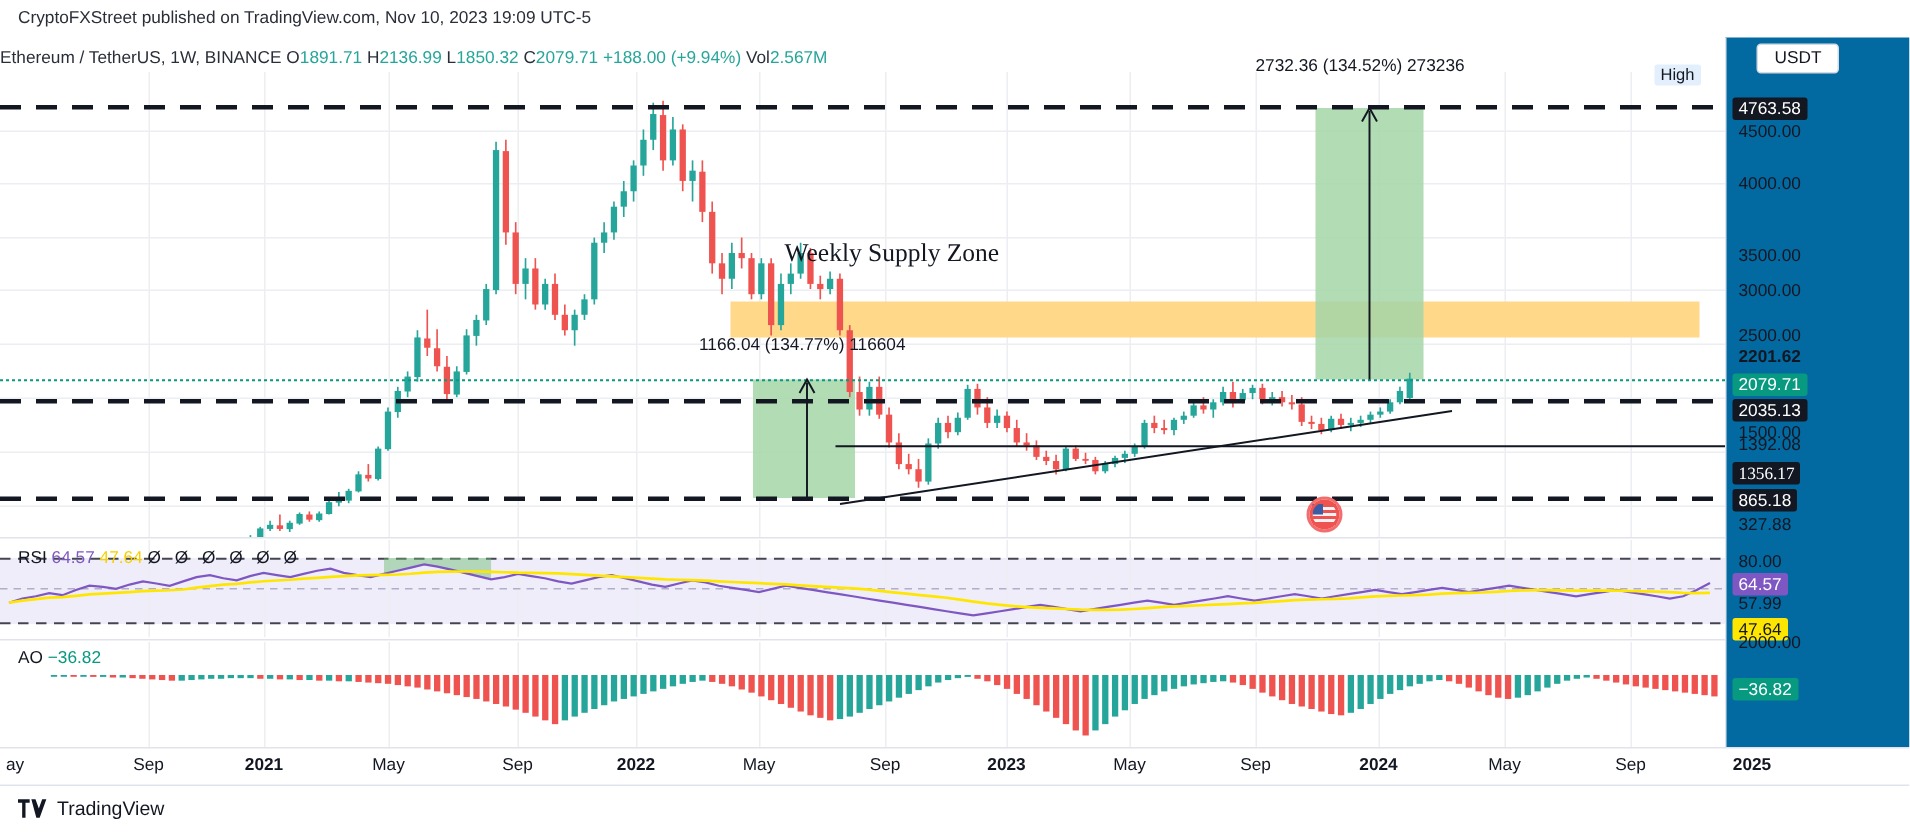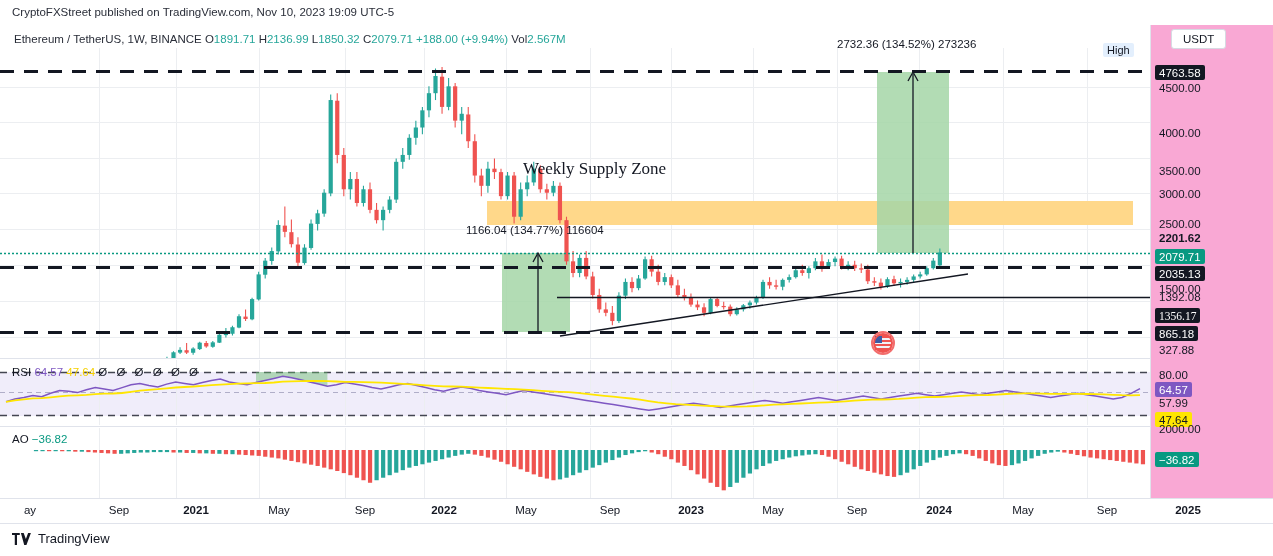--- a/index.html
+++ b/index.html
@@ -10,41 +10,41 @@
     overflow: hidden;
   }
   #root { position: relative; width: 1273px; height: 468px; background:#fff; }
 
   
   .pub-line {
     position:absolute; left:12px; top:6px;
     font-size:11.5px; color:#2a2e39; white-space:nowrap;
   }
   .legend {
-    position:absolute; left:14px; top:33px;
+    position:absolute; left:0; top:33px;
     font-size:11.5px; color:#2a2e39; white-space:nowrap;
   }
   .legend .sym { color:#2a2e39; }
   .legend .ohlc-k { color:#2a2e39; }
   .legend .up { color:#26a69a; }
 
   
   .pane { position:absolute; left:0; overflow:hidden; }
   #price-pane { top:48px; width:1150px; height:310px; }
   #rsi-pane   { top:360px; width:1150px; height:65px; }
   #ao-pane    { top:428px; width:1150px; height:70px; }
 
   .pane-sep { position:absolute; left:0; width:1150px; height:1px; background:#e0e3eb; }
 
   svg { display:block; }
 
   
   #axis {
     position:absolute; left:1150px; top:25px; width:123px; height:473px;
-    border-left:1px solid #e0e3eb; background:#f9a8d4;
+    border-left:1px solid #e0e3eb; background:#0369a1;
   }
   .axis-tick {
     position:absolute; left:8px;
     font-size:11.5px; color:#131722; white-space:nowrap;
   }
   .axis-tag {
     position:absolute; left:4px;
     font-size:11.5px; padding:1.5px 4px; white-space:nowrap;
     border-radius:2px; color:#fff; font-weight:400;
   }
@@ -62,21 +62,21 @@
     background:#e3effd; padding:1px 4px; border-radius:2px;
   }
 
   
   #time-axis {
     position:absolute; left:0; top:498px; width:1273px; height:26px;
     border-top:1px solid #e0e3eb; border-bottom:1px solid #e0e3eb; background:#fff;
   }
   .t-lab {
     position:absolute; top:5px; font-size:11.5px; color:#131722;
-    transform:translateX(-50%); white-space:nowrap;margin-left:20px;
+    transform:translateX(-50%); white-space:nowrap;
   }
   .t-lab.bold { font-weight:bold; }
 
   
   #footer { position:absolute; left:12px; top:531px; display:flex; align-items:center; gap:6px; }
   #footer .tv-name { font-size:13px; color:#131722; }
 
   
   .annot {
     position:absolute; font-size:11.5px; color:#131722; white-space:nowrap;
@@ -674,21 +674,21 @@
     <span>AO</span>
     <span class="v-teal">−36.82</span>
   </div>
 
   <div id="axis">
     <div class="usdt-box">USDT</div>
     <div class="high-chip" style="left:-48px; top:18px;">High</div>
 
     <div class="axis-tag tag-black" style="top:40px;">4763.58</div>
     <div class="axis-tick" style="top:57px;">4500.00</div>
-    <div class="axis-tick" style="top:92px;margin-top:10px;">4000.00</div>
+    <div class="axis-tick" style="top:92px;">4000.00</div>
     <div class="axis-tick" style="top:140px;text-align:right;">3500.00</div>
     <div class="axis-tick" style="top:163px;">3000.00</div>
     <div class="axis-tick" style="top:193px;">2500.00</div>
     <div class="axis-tick" style="top:207px;font-weight:bold;">2201.62</div>
     <div class="axis-tag tag-teal" style="top:224px;">2079.71</div>
     <div class="axis-tag tag-black" style="top:241px;">2035.13</div>
     <div class="axis-tick" style="top:258px;">1500.00</div>
     <div class="axis-tick" style="top:266px;">1392.08</div>
     <div class="axis-tag tag-black" style="top:283px;font-family:Liberation Serif, serif;">1356.17</div>
     <div class="axis-tag tag-black" style="top:301px;">865.18</div>

